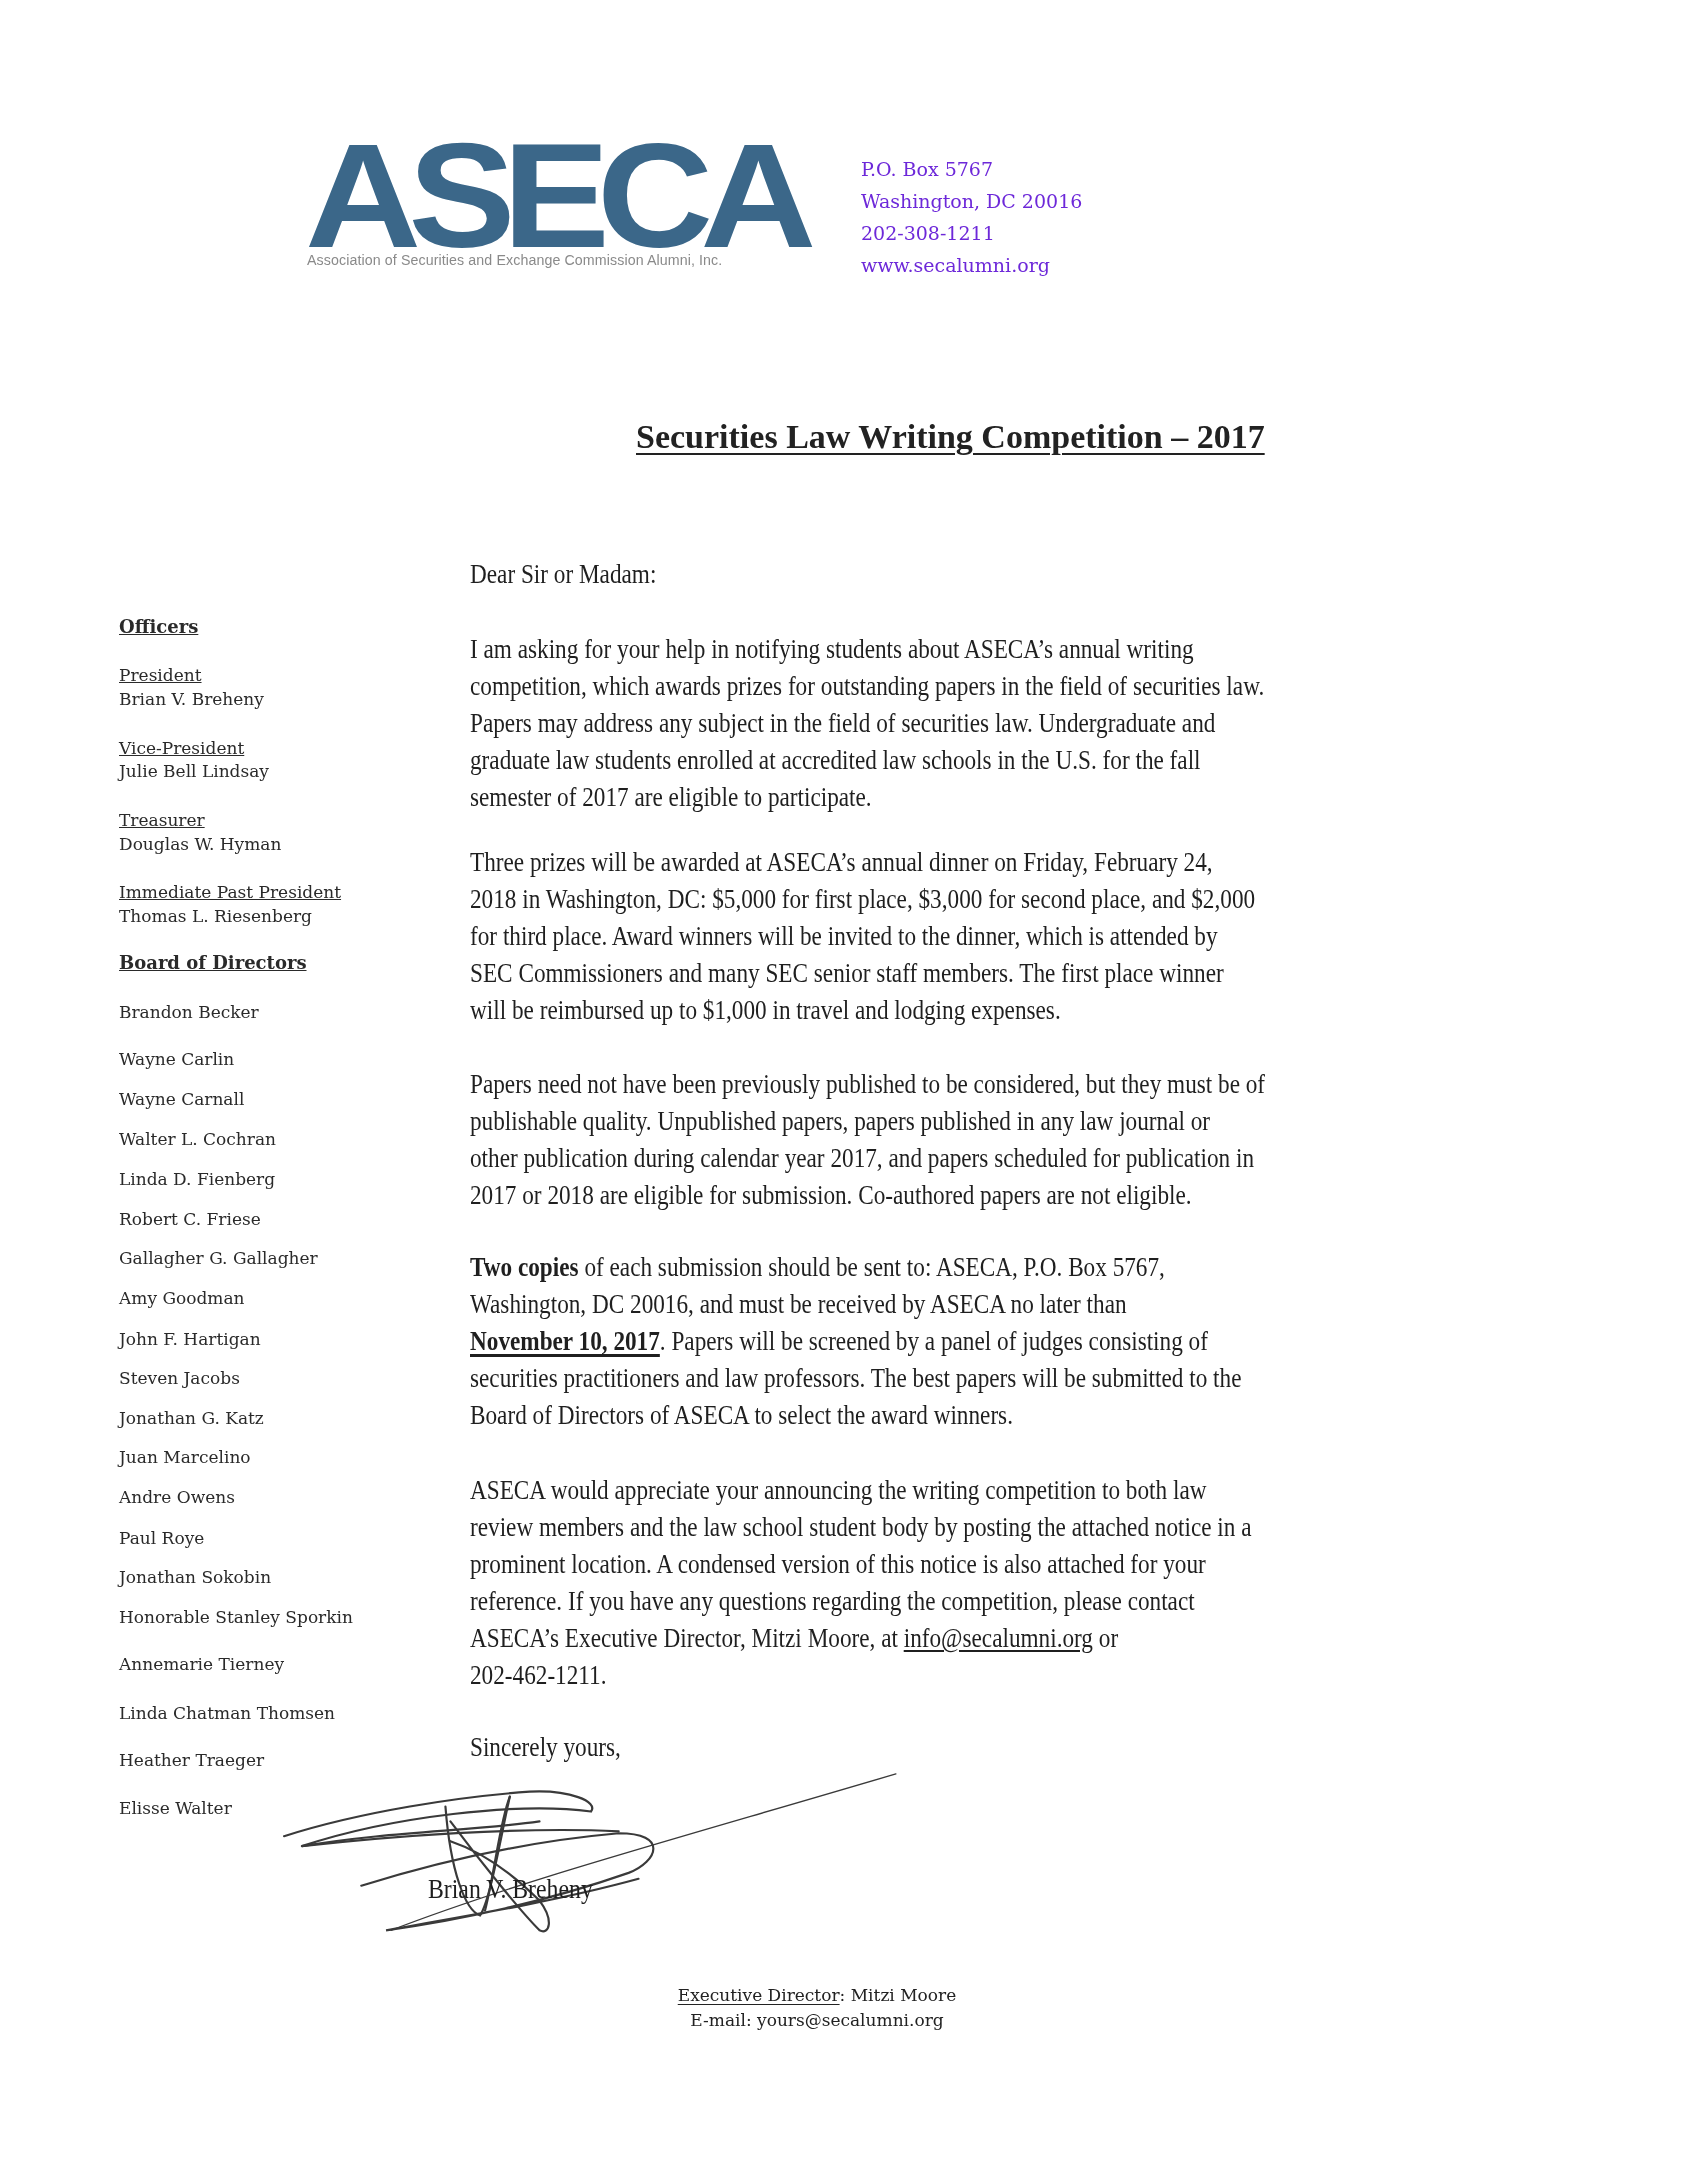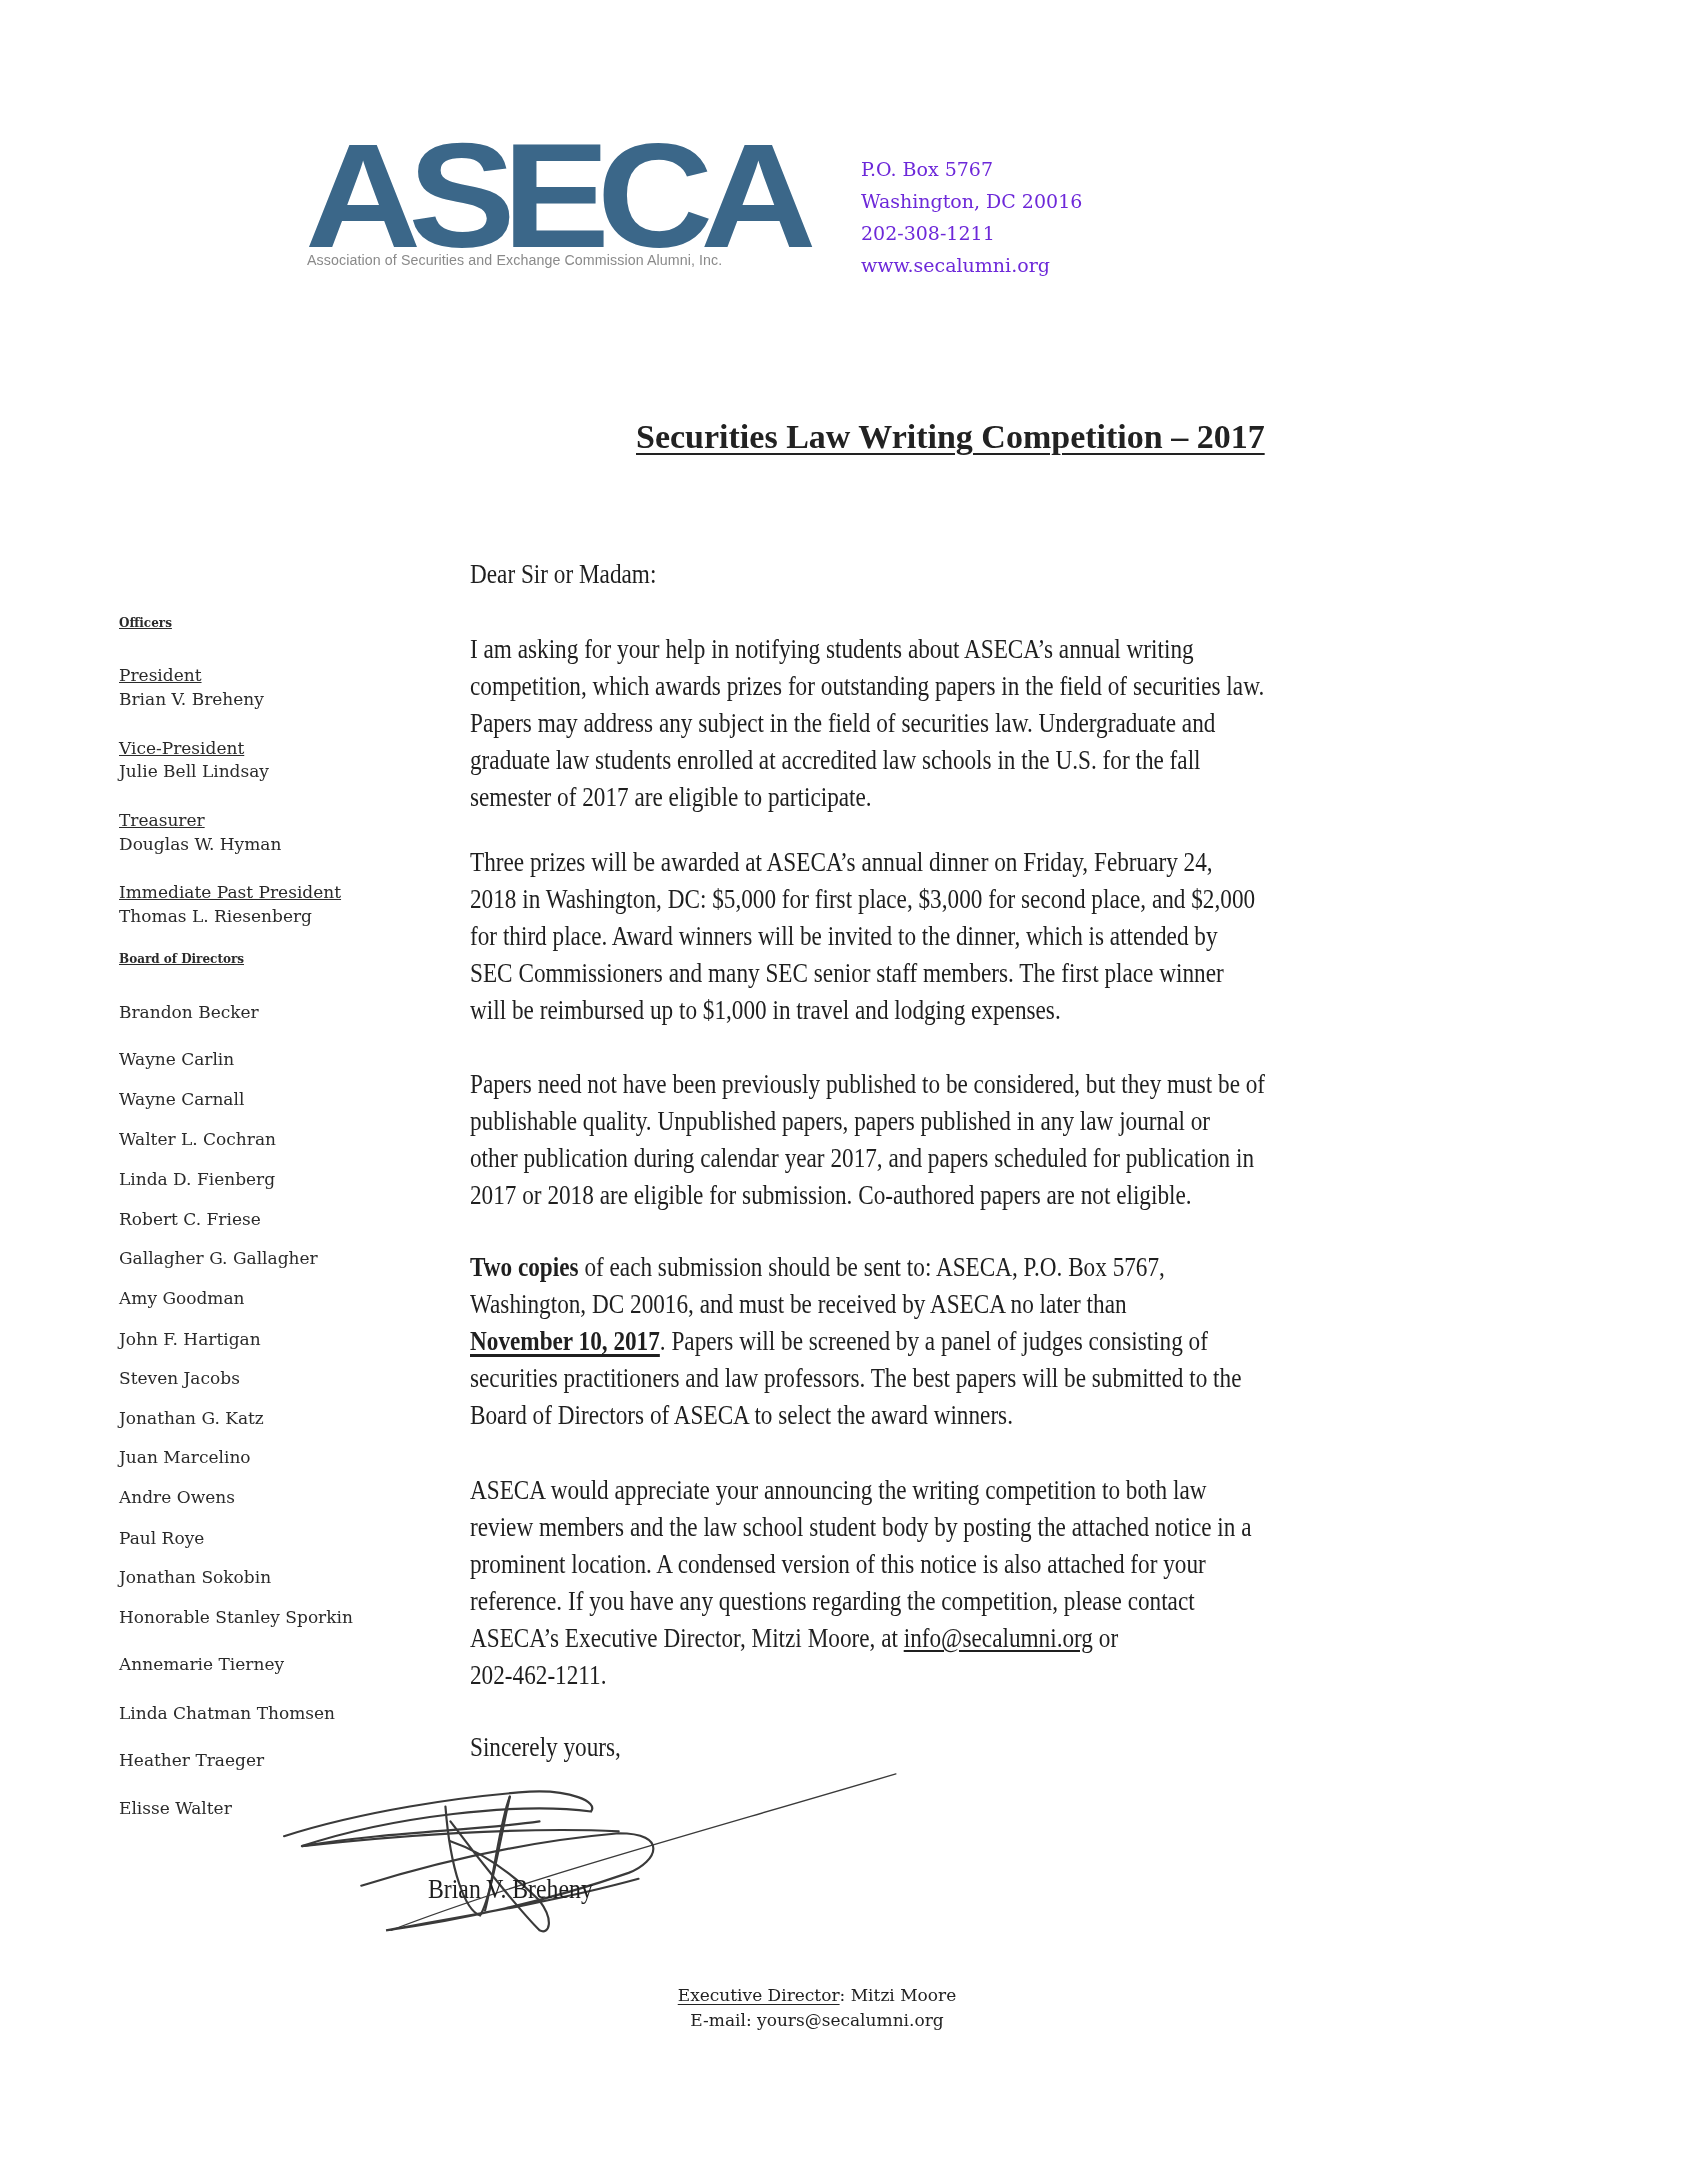--- a/index.html
+++ b/index.html
@@ -28,21 +28,21 @@
   
   #title {
     left: 636px; top: 404px; font-family: "Liberation Serif", serif; font-weight: bold;
     font-size: 34px; text-decoration: underline; text-decoration-thickness: 2px; text-underline-offset: 5px;
     white-space: nowrap; color: #222; margin-top: 14px;
   }
 
   
   #sidebar { left: 119px; top: 0; width: 297px; font-family: "DejaVu Serif", serif; font-size: 17px; color: #2a2a2a; }
   .side-el { position: absolute; left: 0; white-space: nowrap; }
-  .side-head { font-weight: bold; text-decoration: underline; font-size: 12px; }
+  .side-head { font-weight: bold; text-decoration: underline; font-size: 18px; }
   .side-role { text-decoration: underline; }
 
   
   #body { left: 430px; top: 0; width: 1109px; font-family: "Liberation Serif", serif; font-size: 27px; color: #1f1f1f; }
   .para { position: absolute; left: 16px; width: 1099px; line-height: 37px; margin-left: 24px; }
   .para .ln { display: block; white-space: nowrap; transform: scaleX(0.86); transform-origin: left top; }
   .bold { font-weight: bold; }
   .u { text-decoration: underline; text-underline-offset: 3px; }
   .bu { font-weight: bold; text-decoration: underline; text-decoration-thickness: 3px; text-underline-offset: 4px; }
 

